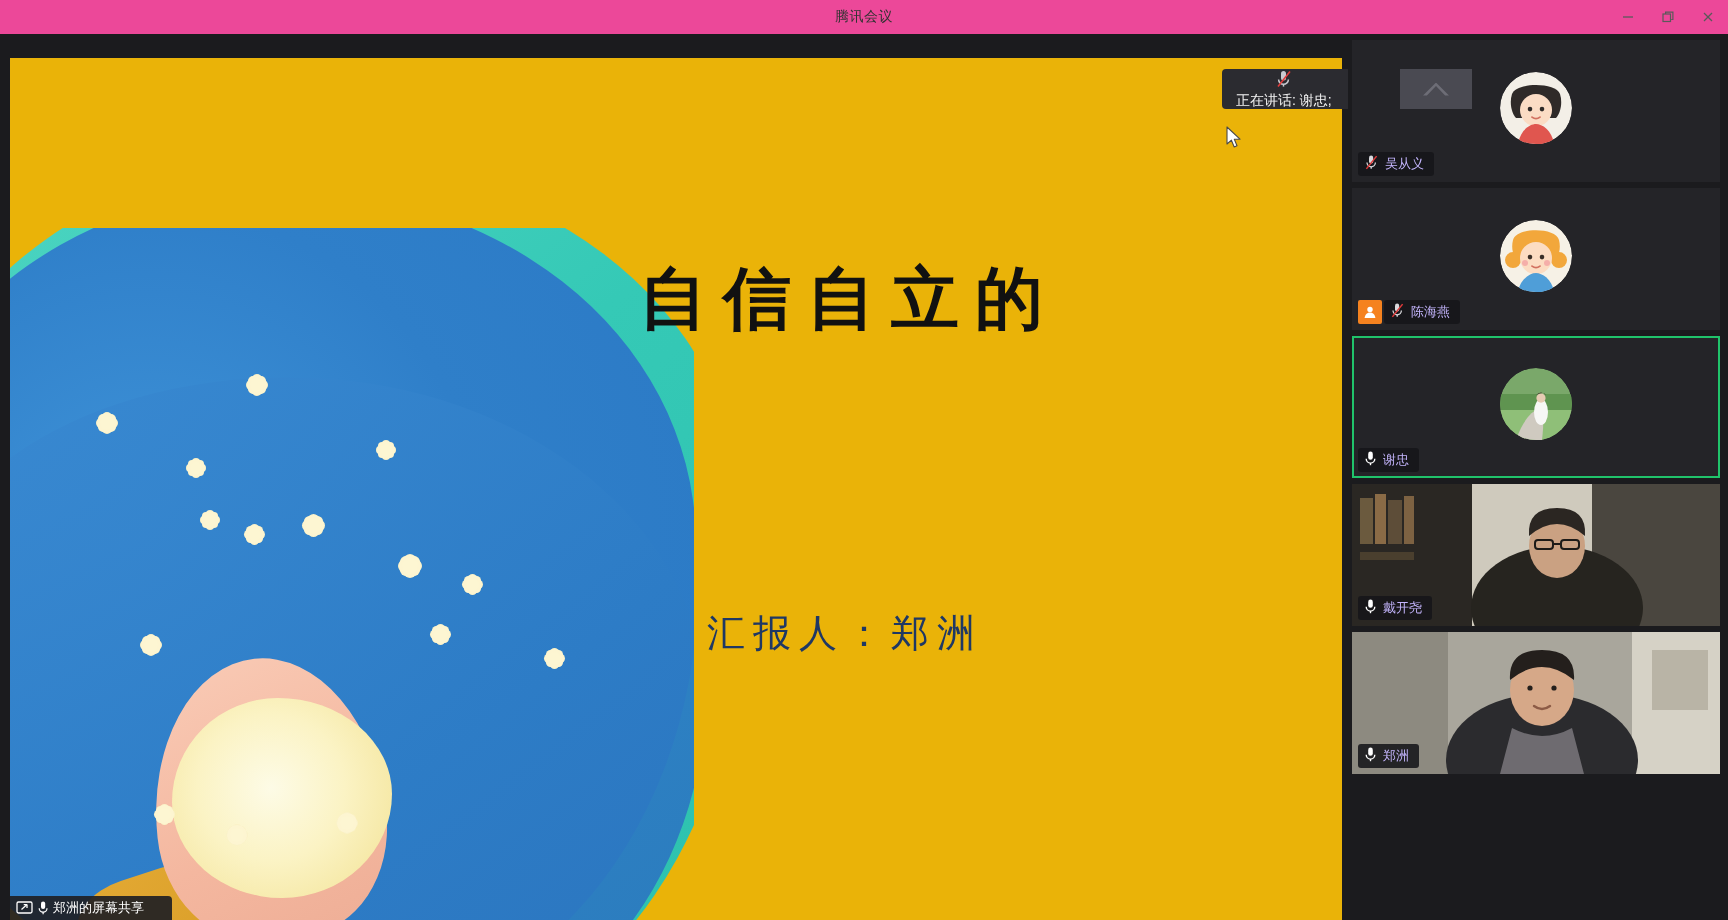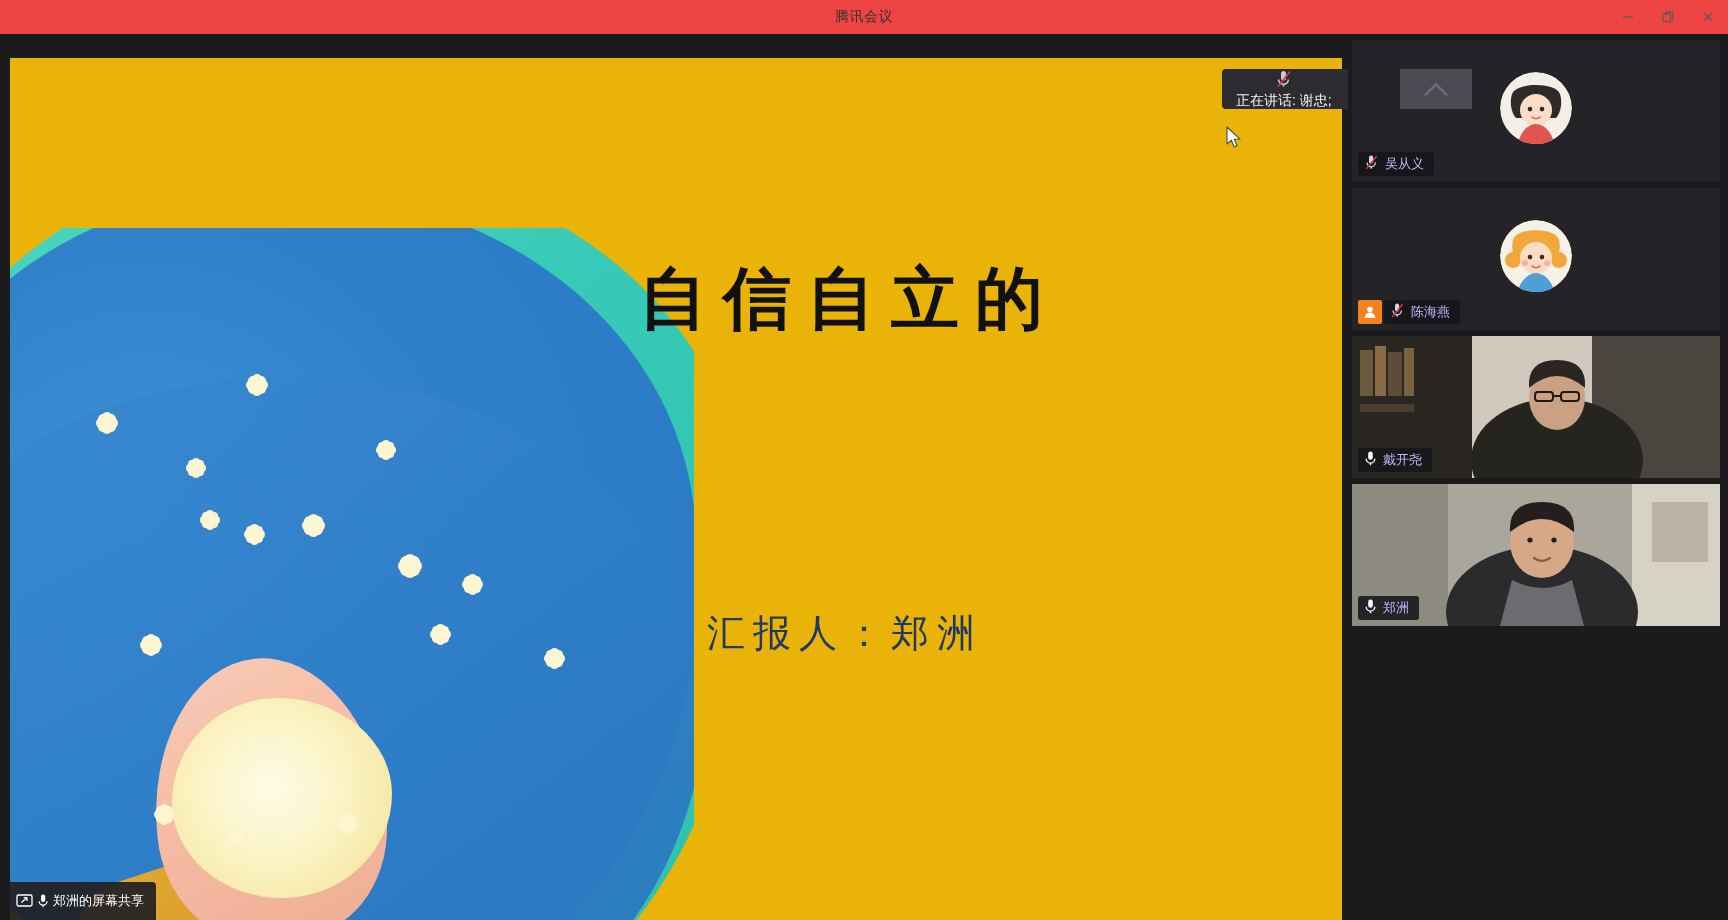--- a/index.html
+++ b/index.html
@@ -7,21 +7,21 @@
     width: 1728px; height: 920px;
     overflow: hidden;
     background: #1b1b1e;
     font-family: "Liberation Sans", "DejaVu Sans", sans-serif;
   }
 
   
   .titlebar {
     position: absolute; top: 0; left: 0;
     width: 1728px; height: 34px;
-    background: #ef4444;
+    background: #ec4899;
     display: flex; align-items: center; justify-content: center;
   }
   .titlebar-title {
     font-size: 14px; color: #333; letter-spacing: .5px;
   }
   .win-controls {
     position: absolute; right: 0; top: 0; height: 34px;
     display: flex; align-items: center;
   }
   .win-btn {
@@ -130,23 +130,23 @@
     font-family: "DejaVu Serif", "Liberation Serif", serif;
     font-size: 38px;
     letter-spacing: 8px;
     text-indent: 8px;
     white-space: nowrap;
   }
 
   
   .share-status {
     position: absolute; left: 0; bottom: 0;
-    height: 38px;
+    height: 24px;
     display: flex; align-items: center; gap: 4px;
-    padding: 0 12px 0 6px;
+    padding: 0 28px 0 6px;
     background: rgba(32,32,36,.92);
     color: #ffffff; font-size: 13px;
     border-radius: 0 4px 0 0;
   }
   .share-status svg { display: block; }
 
   
   .speak-toast {
     position: absolute; left: 1222px; top: 35px;
     height: 40px;
@@ -383,20 +383,43 @@
           <rect x="5" y="1.6" width="4.2" height="8" rx="2.1" fill="#d8d8dc"></rect>
           <path d="M3 8.6a4.2 4.2 0 0 0 8.4 0" fill="none" stroke="#d8d8dc" stroke-width="1.3"></path>
           <line x1="7.2" y1="12.7" x2="7.2" y2="14.8" stroke="#d8d8dc" stroke-width="1.3"></line>
           <line x1="2.4" y1="14.9" x2="12.6" y2="2.1" stroke="#e03a3a" stroke-width="1.5"></line>
         </svg>
       </span>
       <span class="label">陈海燕</span>
     </div>
   </div>
 
+  <div class="tile active">
+    <div class="avatar">
+      <svg viewBox="0 0 72 72">
+        <circle cx="36" cy="36" r="36" fill="#7aa86a"></circle>
+        <path d="M0 26h72v16H0z" fill="#5f9450"></path>
+        <path d="M0 42h72v30H0z" fill="#8fbf78"></path>
+        <path d="M16 72c6-18 16-30 22-30s6 12 4 30z" fill="#cfcac0"></path>
+        <ellipse cx="41" cy="44" rx="7" ry="13" fill="#f7f7f5"></ellipse>
+        <circle cx="41" cy="30" r="4.6" fill="#e7cbb3"></circle>
+        <path d="M36 27q5-5 10 0-2-4-10 0z" fill="#3a2f28"></path>
+      </svg>
+    </div>
+    <div class="name-pill">
+      <span>
+        <svg width="13" height="17" viewBox="0 0 13 17">
+          <rect x="4.2" y="1.6" width="4.6" height="8.2" rx="2.3" fill="#ffffff"></rect>
+          <path d="M2.2 8.8a4.3 4.3 0 0 0 8.6 0" fill="none" stroke="#ffffff" stroke-width="1.35"></path>
+          <line x1="6.5" y1="13" x2="6.5" y2="15.2" stroke="#ffffff" stroke-width="1.35"></line>
+        </svg>
+      </span>
+      <span class="label">谢忠</span>
+    </div>
+  </div>
 
 
   <div class="tile video">
     <div class="cam">
       <svg viewBox="0 0 368 142" preserveAspectRatio="none" width="100%" height="100%">
         <rect width="368" height="142" fill="#3b3a35"></rect>
         <rect x="0" y="0" width="120" height="142" fill="#2a2723"></rect>
         <rect x="8" y="14" width="13" height="46" fill="#6b5a3e"></rect>
         <rect x="23" y="10" width="11" height="50" fill="#8a6b46"></rect>
         <rect x="36" y="16" width="14" height="44" fill="#5d4d38"></rect>

